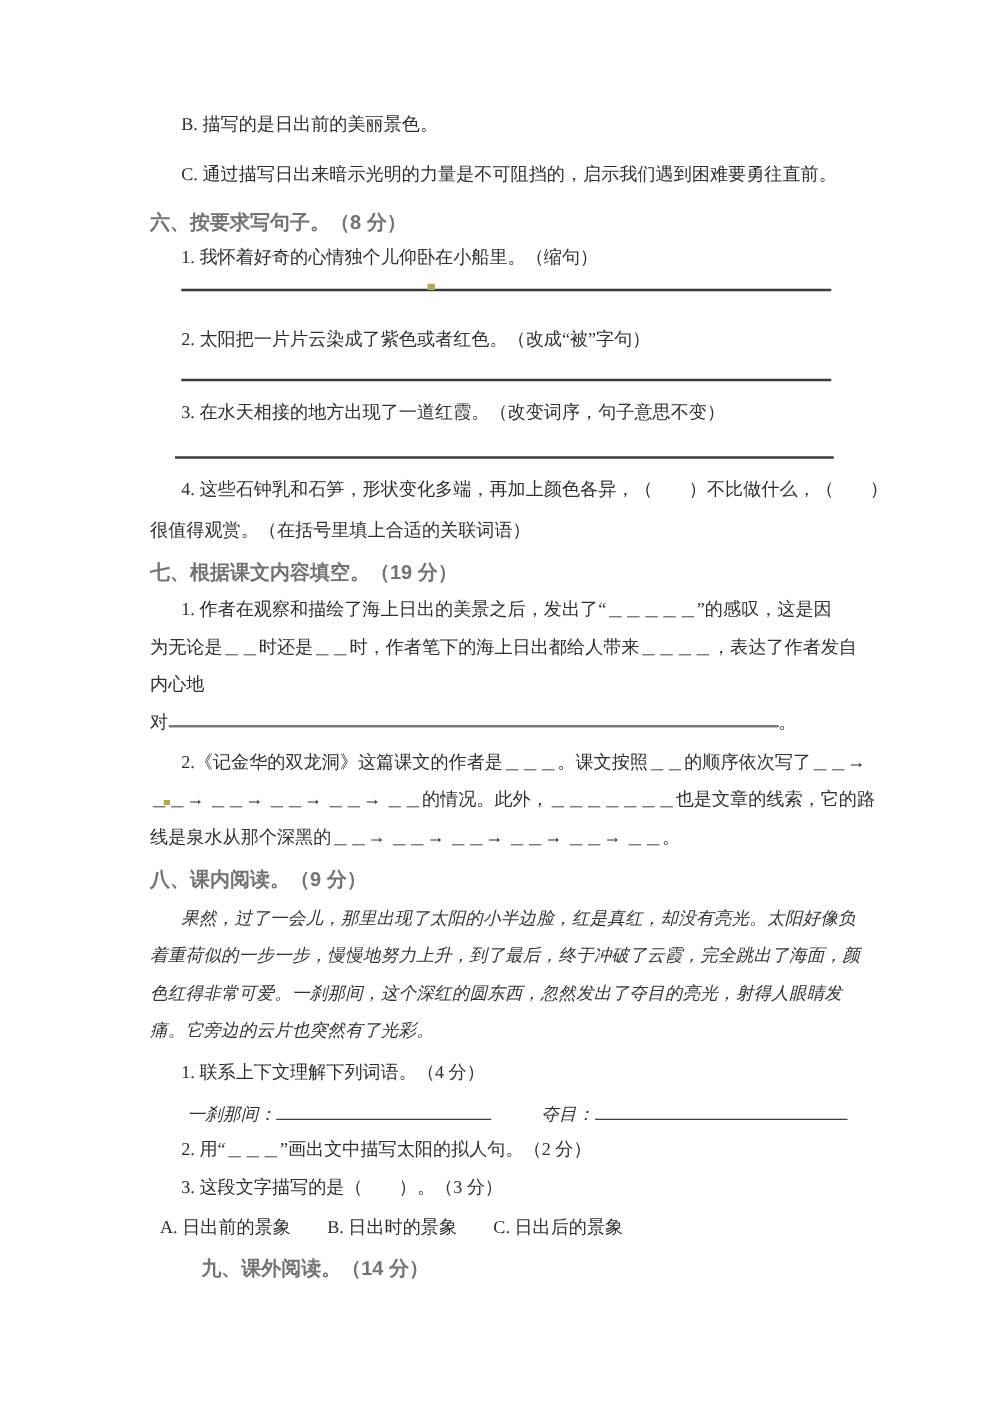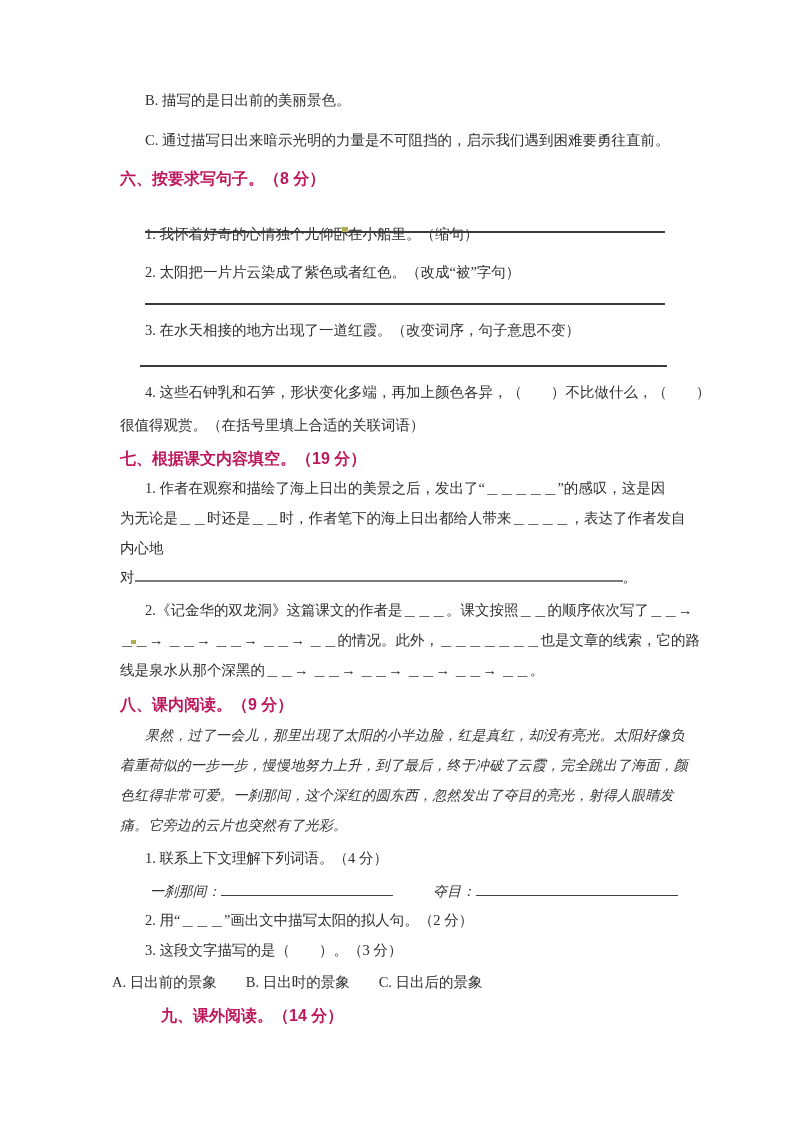--- a/index.html
+++ b/index.html
@@ -19,21 +19,21 @@
   }
   .line {
     position: absolute;
     white-space: nowrap;
     line-height: 1.2;
   }
   .heading {
     font-family: "Liberation Sans", "DejaVu Sans", sans-serif;
     font-weight: bold;
     font-size: 16px;
-    color: #be185d;
+    color: #737373;
   }
   .kaiti {
     font-style: italic;
     font-size: 14px;
     color: #333333;
     letter-spacing: 0.2px;
   }
   .rule {
     position: absolute;
     height: 0;
@@ -57,21 +57,21 @@
 </style>
 </head>
 <body>
 
 <div class="page">
 
   <div class="line" style="top:92px; left:145px;">B. 描写的是日出前的美丽景色。</div>
   <div class="line" style="top:132px; left:145px;">C. 通过描写日出来暗示光明的力量是不可阻挡的，启示我们遇到困难要勇往直前。</div>
 
   <div class="line heading" style="top:169px; left:120px;">六、按要求写句子。（8 分）</div>
-  <div class="line" style="top:198px; left:145px;margin-top:28px;">1. 我怀着好奇的心情独个儿仰卧在小船里。（缩句）</div>
+  <div class="line" style="top:198px; left:145px;">1. 我怀着好奇的心情独个儿仰卧在小船里。（缩句）</div>
   <div class="rule" style="top:231px; left:145px; width:520px;"></div>
   <div class="artifact" style="top:227px; left:342px; width:6px; height:5px; background:#b2ab52;"></div>
   <div class="line" style="top:264px; left:145px;">2. 太阳把一片片云染成了紫色或者红色。（改成“被”字句）</div>
   <div class="rule" style="top:303px; left:145px; width:520px;"></div>
   <div class="line" style="top:322px; left:145px;">3. 在水天相接的地方出现了一道红霞。（改变词序，句子意思不变）</div>
   <div class="rule" style="top:365px; left:140px; width:527px;"></div>
   <div class="line" style="top:384px; left:145px;">4. 这些石钟乳和石笋，形状变化多端，再加上颜色各异，（　　）不比做什么，（　　）</div>
   <div class="line" style="top:417px; left:120px;">很值得观赏。（在括号里填上合适的关联词语）</div>
 
   <div class="line heading" style="top:449px; left:120px;">七、根据课文内容填空。（19 分）</div>
@@ -86,17 +86,17 @@
 
   <div class="line heading" style="top:695px; left:120px;">八、课内阅读。（9 分）</div>
   <div class="line kaiti" style="top:728px; left:145px;">果然，过了一会儿，那里出现了太阳的小半边脸，红是真红，却没有亮光。太阳好像负</div>
   <div class="line kaiti" style="top:758px; left:120px;">着重荷似的一步一步，慢慢地努力上升，到了最后，终于冲破了云霞，完全跳出了海面，颜</div>
   <div class="line kaiti" style="top:818px; left:120px;">痛。它旁边的云片也突然有了光彩。</div>
   <div class="line kaiti" style="top:788px; left:120px;">色红得非常可爱。一刹那间，这个深红的圆东西，忽然发出了夺目的亮光，射得人眼睛发</div>
   <div class="line" style="top:850px; left:145px;">1. 联系上下文理解下列词语。（4 分）</div>
   <div class="line" style="top:882px; left:150px;"><span class="kaiti">一刹那间：</span><span class="term-blank" style="width:172px;"></span><span style="display:inline-block; width:40px;"></span><span class="kaiti">夺目：</span><span class="term-blank" style="width:202px;"></span></div>
   <div class="line" style="top:912px; left:145px;">2. 用“＿＿＿”画出文中描写太阳的拟人句。（2 分）</div>
   <div class="line" style="top:942px; left:145px;">3. 这段文字描写的是（　　）。（3 分）</div>
-  <div class="line" style="top:974px; left:112px;text-align:center;">A. 日出前的景象　　B. 日出时的景象　　C. 日出后的景象</div>
+  <div class="line" style="top:974px; left:128px;text-align:center;">A. 日出前的景象　　B. 日出时的景象　　C. 日出后的景象</div>
 
   <div class="line heading" style="top:1006px; left:120px;margin-left:41px;">九、课外阅读。（14 分）</div>
 
 </div>
 
 </body></html>

